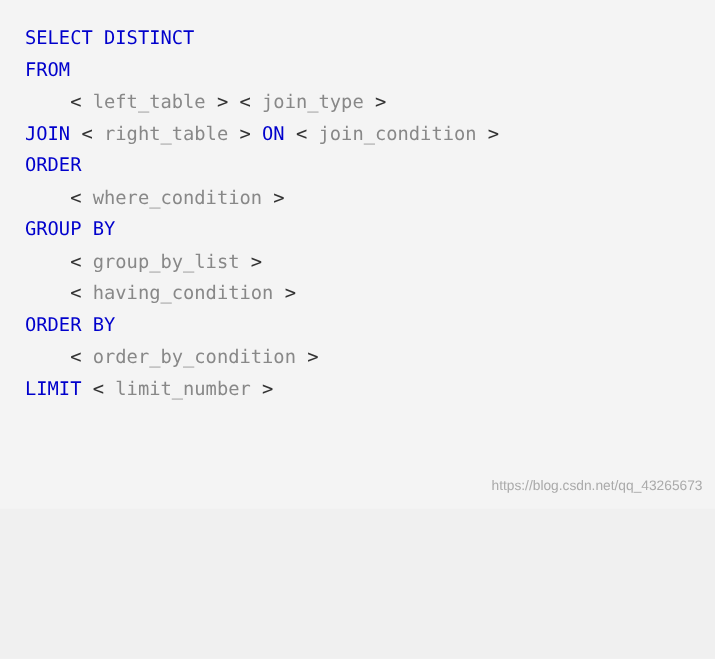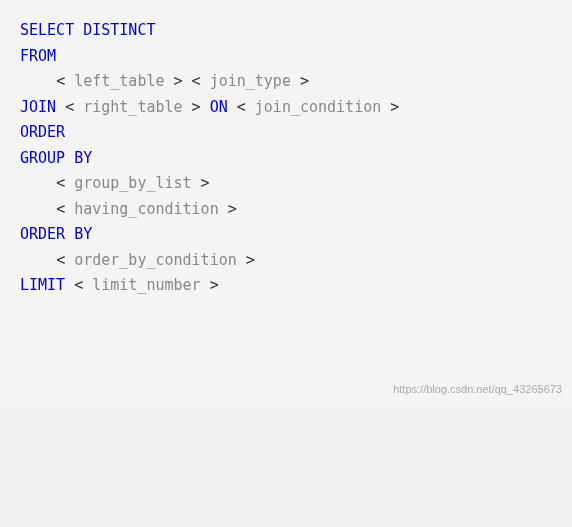--- a/index.html
+++ b/index.html
@@ -47,20 +47,21 @@
 </head>
 <body>
 
 <div class="code-container">
   <code class="code-block" id="code-output">
       <span class="line"><span style="color: rgb(0, 0, 204);">SELECT DISTINCT</span><span style="color: rgb(51, 51, 51);"></span></span>
       <span class="line"><span style="color: rgb(0, 0, 204);">FROM</span></span>
       <span class="line"><span style="color: rgb(51, 51, 51);">    </span><span style="color: rgb(51, 51, 51);">&lt; </span><span style="color: rgb(136, 136, 136);">left_table</span><span style="color: rgb(51, 51, 51);"> &gt; </span><span style="color: rgb(51, 51, 51);">&lt; </span><span style="color: rgb(136, 136, 136);">join_type</span><span style="color: rgb(51, 51, 51);"> &gt;</span></span>
       <span class="line"><span style="color: rgb(0, 0, 204);">JOIN</span><span style="color: rgb(51, 51, 51);"> </span><span style="color: rgb(51, 51, 51);">&lt; </span><span style="color: rgb(136, 136, 136);">right_table</span><span style="color: rgb(51, 51, 51);"> &gt; </span><span style="color: rgb(0, 0, 204);">ON</span><span style="color: rgb(51, 51, 51);"> </span><span style="color: rgb(51, 51, 51);">&lt; </span><span style="color: rgb(136, 136, 136);">join_condition</span><span style="color: rgb(51, 51, 51);"> &gt;</span></span>
       <span class="line"><span style="color: rgb(0, 0, 204);">ORDER</span></span>
+      <span class="line"><span style="color: rgb(51, 51, 51);">    </span><span style="color: rgb(51, 51, 51);">&lt; </span><span style="color: rgb(136, 136, 136);">where_condition</span><span style="color: rgb(51, 51, 51);"> &gt;</span></span>
       <span class="line"><span style="color: rgb(0, 0, 204);">GROUP BY</span></span>
       <span class="line"><span style="color: rgb(51, 51, 51);">    </span><span style="color: rgb(51, 51, 51);">&lt; </span><span style="color: rgb(136, 136, 136);">group_by_list</span><span style="color: rgb(51, 51, 51);"> &gt;</span></span>
       <span class="line"><span style="color: rgb(51, 51, 51);">    </span><span style="color: rgb(51, 51, 51);">&lt; </span><span style="color: rgb(136, 136, 136);">having_condition</span><span style="color: rgb(51, 51, 51);"> &gt;</span></span>
       <span class="line"><span style="color: rgb(0, 0, 204);">ORDER BY</span></span>
       <span class="line"><span style="color: rgb(51, 51, 51);">    </span><span style="color: rgb(51, 51, 51);">&lt; </span><span style="color: rgb(136, 136, 136);">order_by_condition</span><span style="color: rgb(51, 51, 51);"> &gt;</span></span>
       <span class="line"><span style="color: rgb(0, 0, 204);">LIMIT</span><span style="color: rgb(51, 51, 51);"> </span><span style="color: rgb(51, 51, 51);">&lt; </span><span style="color: rgb(136, 136, 136);">limit_number</span><span style="color: rgb(51, 51, 51);"> &gt;</span></span>
     </code>
   <div class="watermark">https://blog.csdn.net/qq_43265673</div>
 </div>
 

